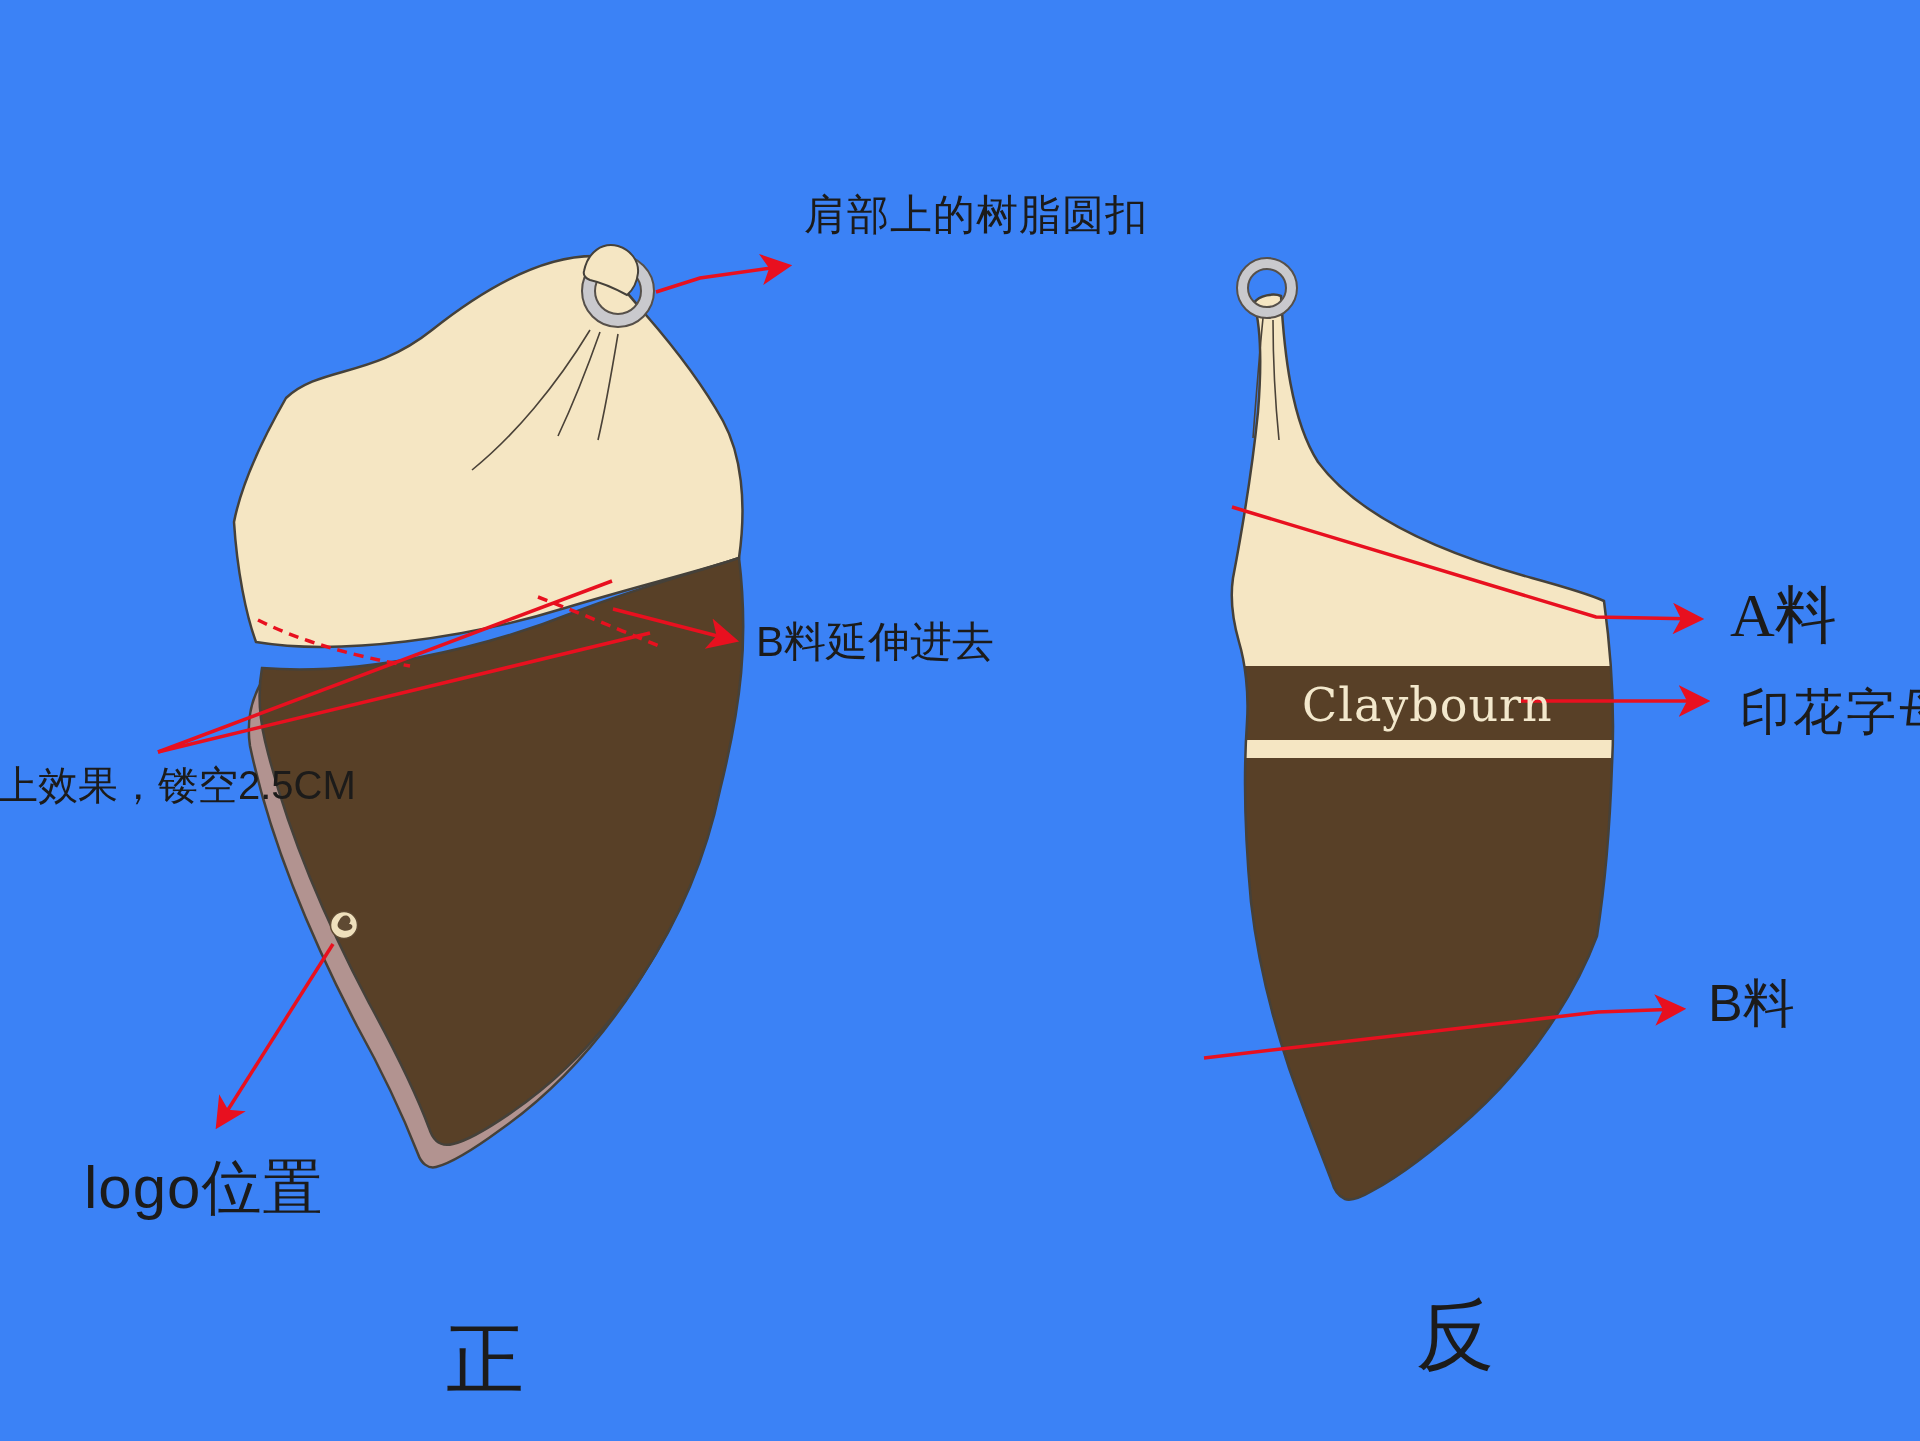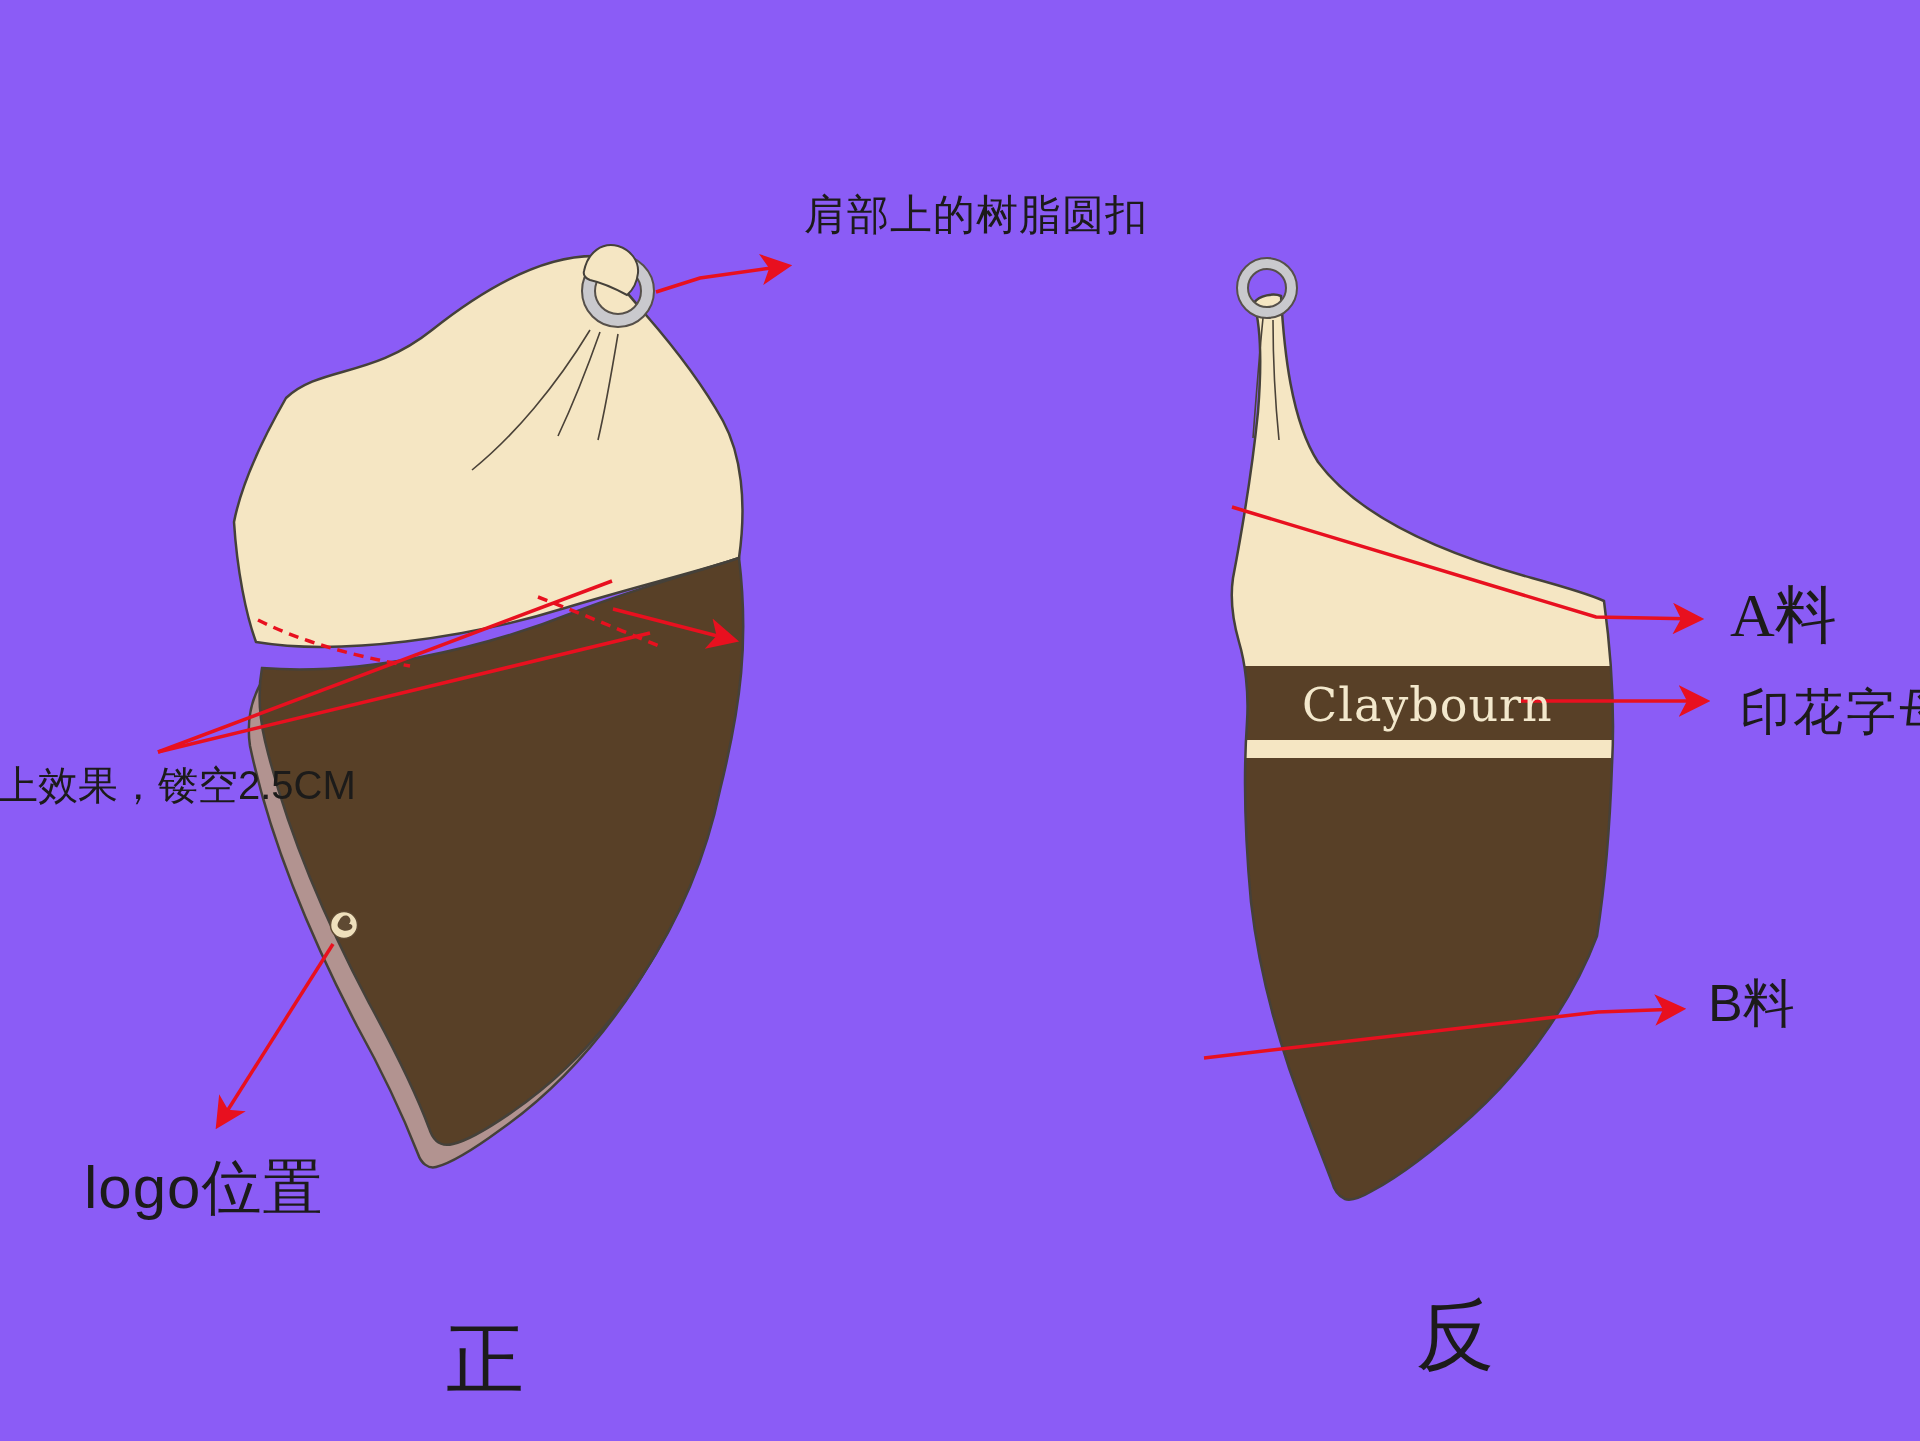--- a/index.html
+++ b/index.html
@@ -1,16 +1,16 @@
 <!DOCTYPE html>
 <html><head>
 <meta charset="utf-8">
 <style>
   html,body{margin:0;padding:0;background:#ffffff;}
-  .canvas{position:relative;width:1920px;height:1441px;background:#8b5cf6;overflow:hidden;
+  .canvas{position:relative;width:1920px;height:1441px;background:#3b82f6;overflow:hidden;
           font-family:"Liberation Sans",sans-serif;}
   .svg-layer{position:absolute;left:0;top:0;}
   .cn{position:absolute;white-space:nowrap;color:#1c1b1a;
       font-family:"Liberation Sans",sans-serif;line-height:1.28;}
   .ann-buckle{left:804px;top:188px;font-size:42px;letter-spacing:1px;line-height:54px;}
   .ann-bextend{left:756px;top:616px;font-size:42px;line-height:52px;}
   .ann-cutout{left:-42px;top:760px;font-size:40px;}
   .ann-logo{left:84px;top:1150px;font-size:60px;letter-spacing:1px;}
   .label-front{left:446px;top:1310px;font-size:78px;}
   .label-back{left:1416px;top:1286px;font-size:78px;}
@@ -125,20 +125,21 @@
       <path d="M 1520,701 L 1704,701" marker-end="url(#arrowhead)"></path>
       <path d="M 1204,1058 L 1598,1012 L 1680,1009" marker-end="url(#arrowhead)"></path>
     </g>
   </svg>
 
   <div class="cn ann-buckle">
     <div>肩部上的树脂圆扣</div>
   </div>
 
   <div class="cn ann-bextend">
+    <div>B料延伸进去</div>
   </div>
 
   <div class="cn ann-cutout">穿上效果，镂空2.5CM</div>
 
   <div class="cn ann-logo">logo位置</div>
 
   <div class="cn label-front">正</div>
 
   <div class="cn brand">Claybourn</div>
 

